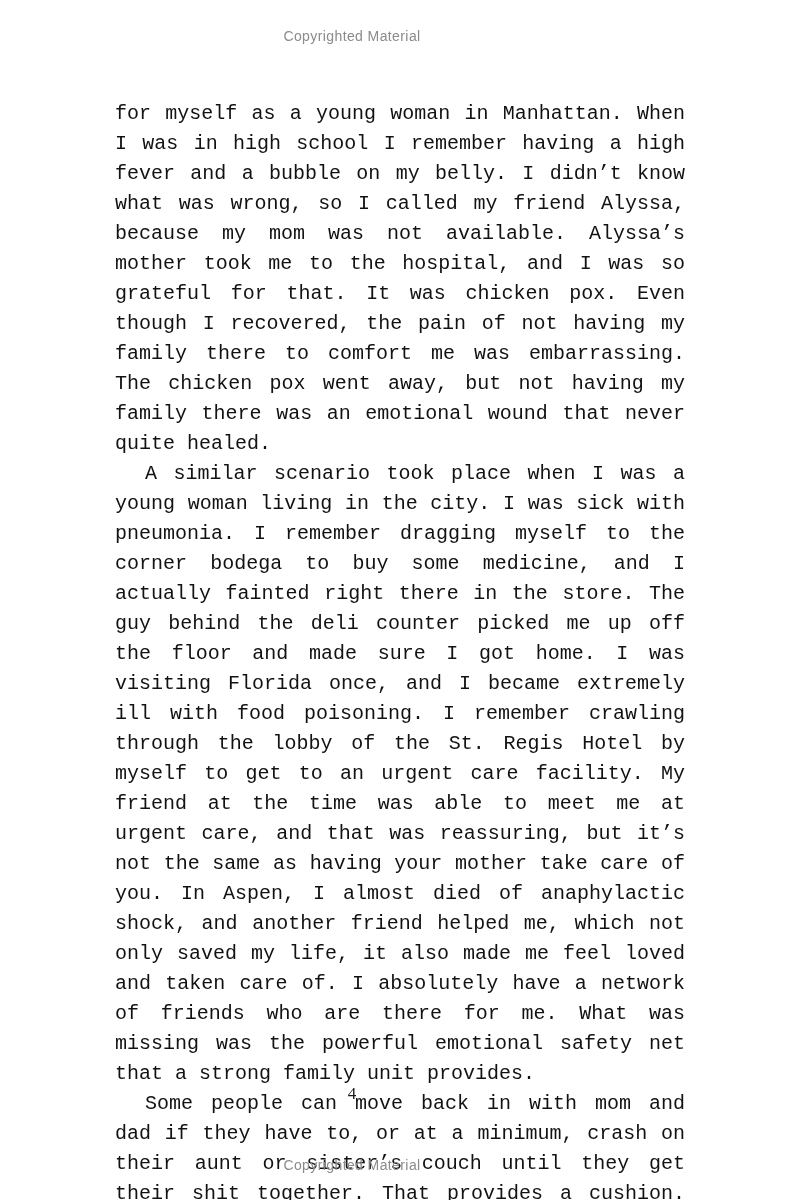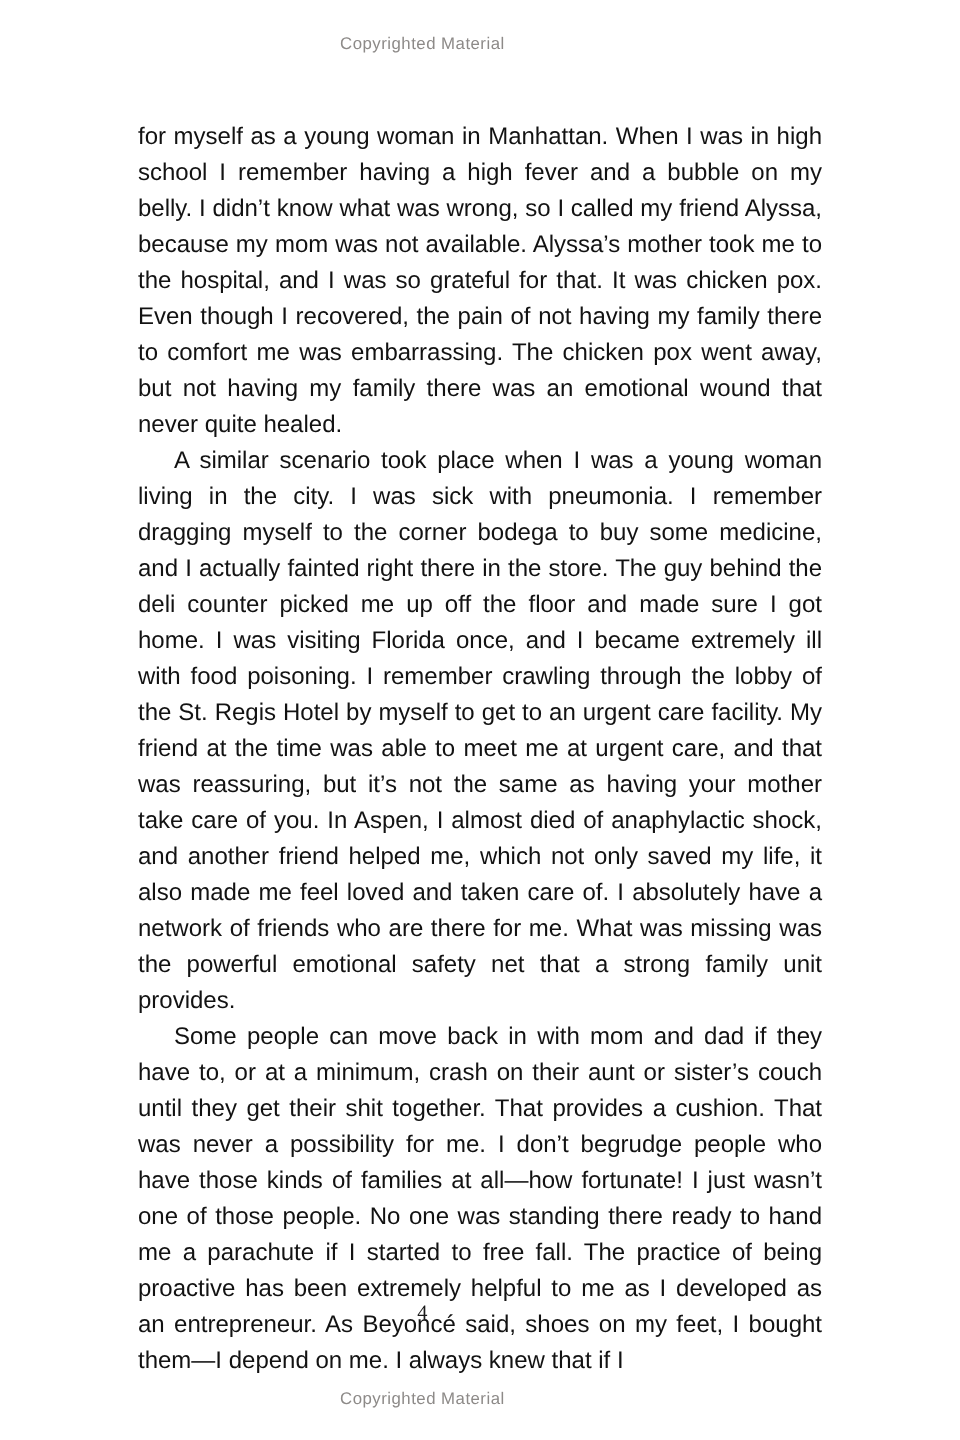--- a/index.html
+++ b/index.html
@@ -36,21 +36,21 @@
   }
   .running-head {
     font-family: "Liberation Sans", sans-serif;
     font-size: 15px;
     font-weight: 400;
     letter-spacing: 1.1px;
     color: #1c1c1c;
     margin: 0 0 28px 0;
   }
   .para {
-    font-family: Liberation Sans, sans-serif;
+    font-family: Liberation Mono, monospace;
     font-size: 20px;
     line-height: 30px;
     text-align: justify;
     margin: 0;
     color: #121212;
   }
   .para.indent {
     text-indent: 30px;
   }
   .page-number {

